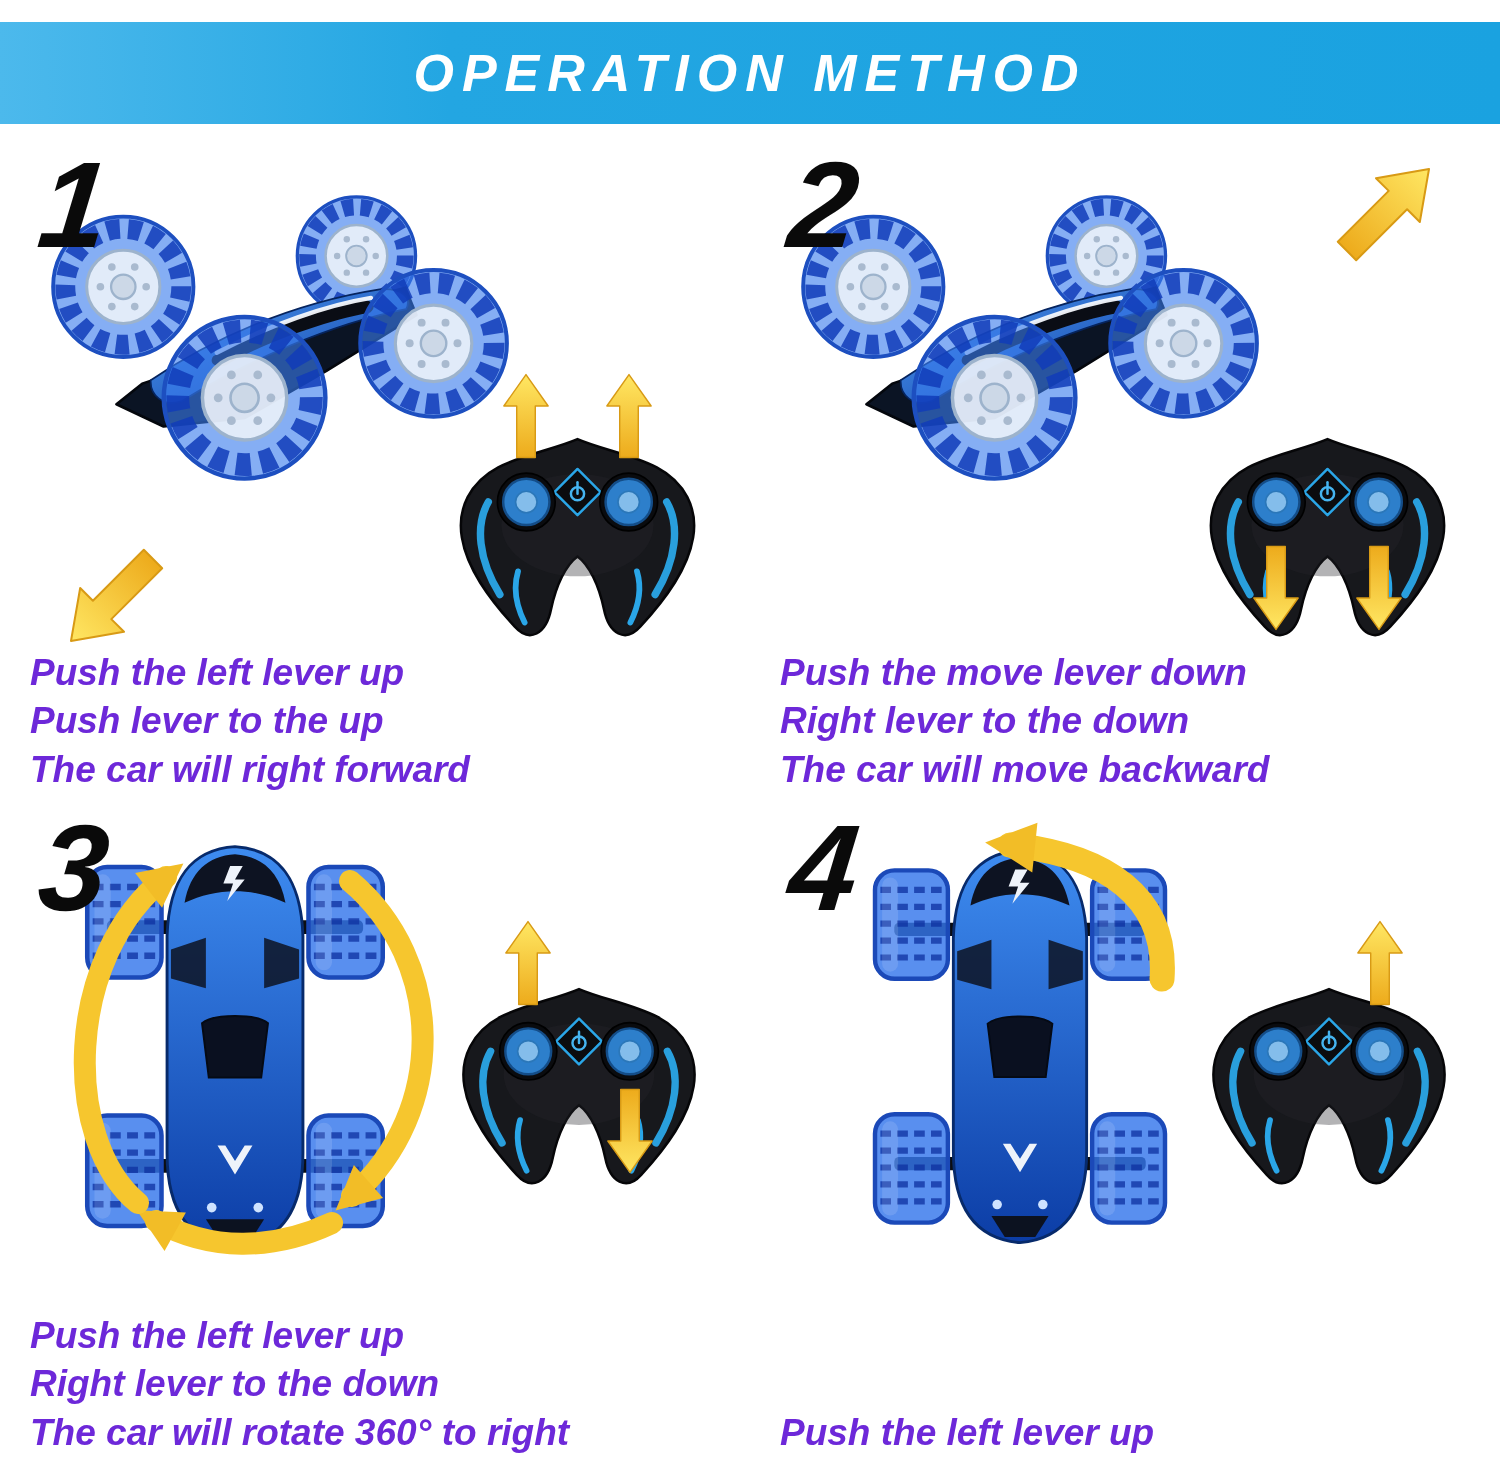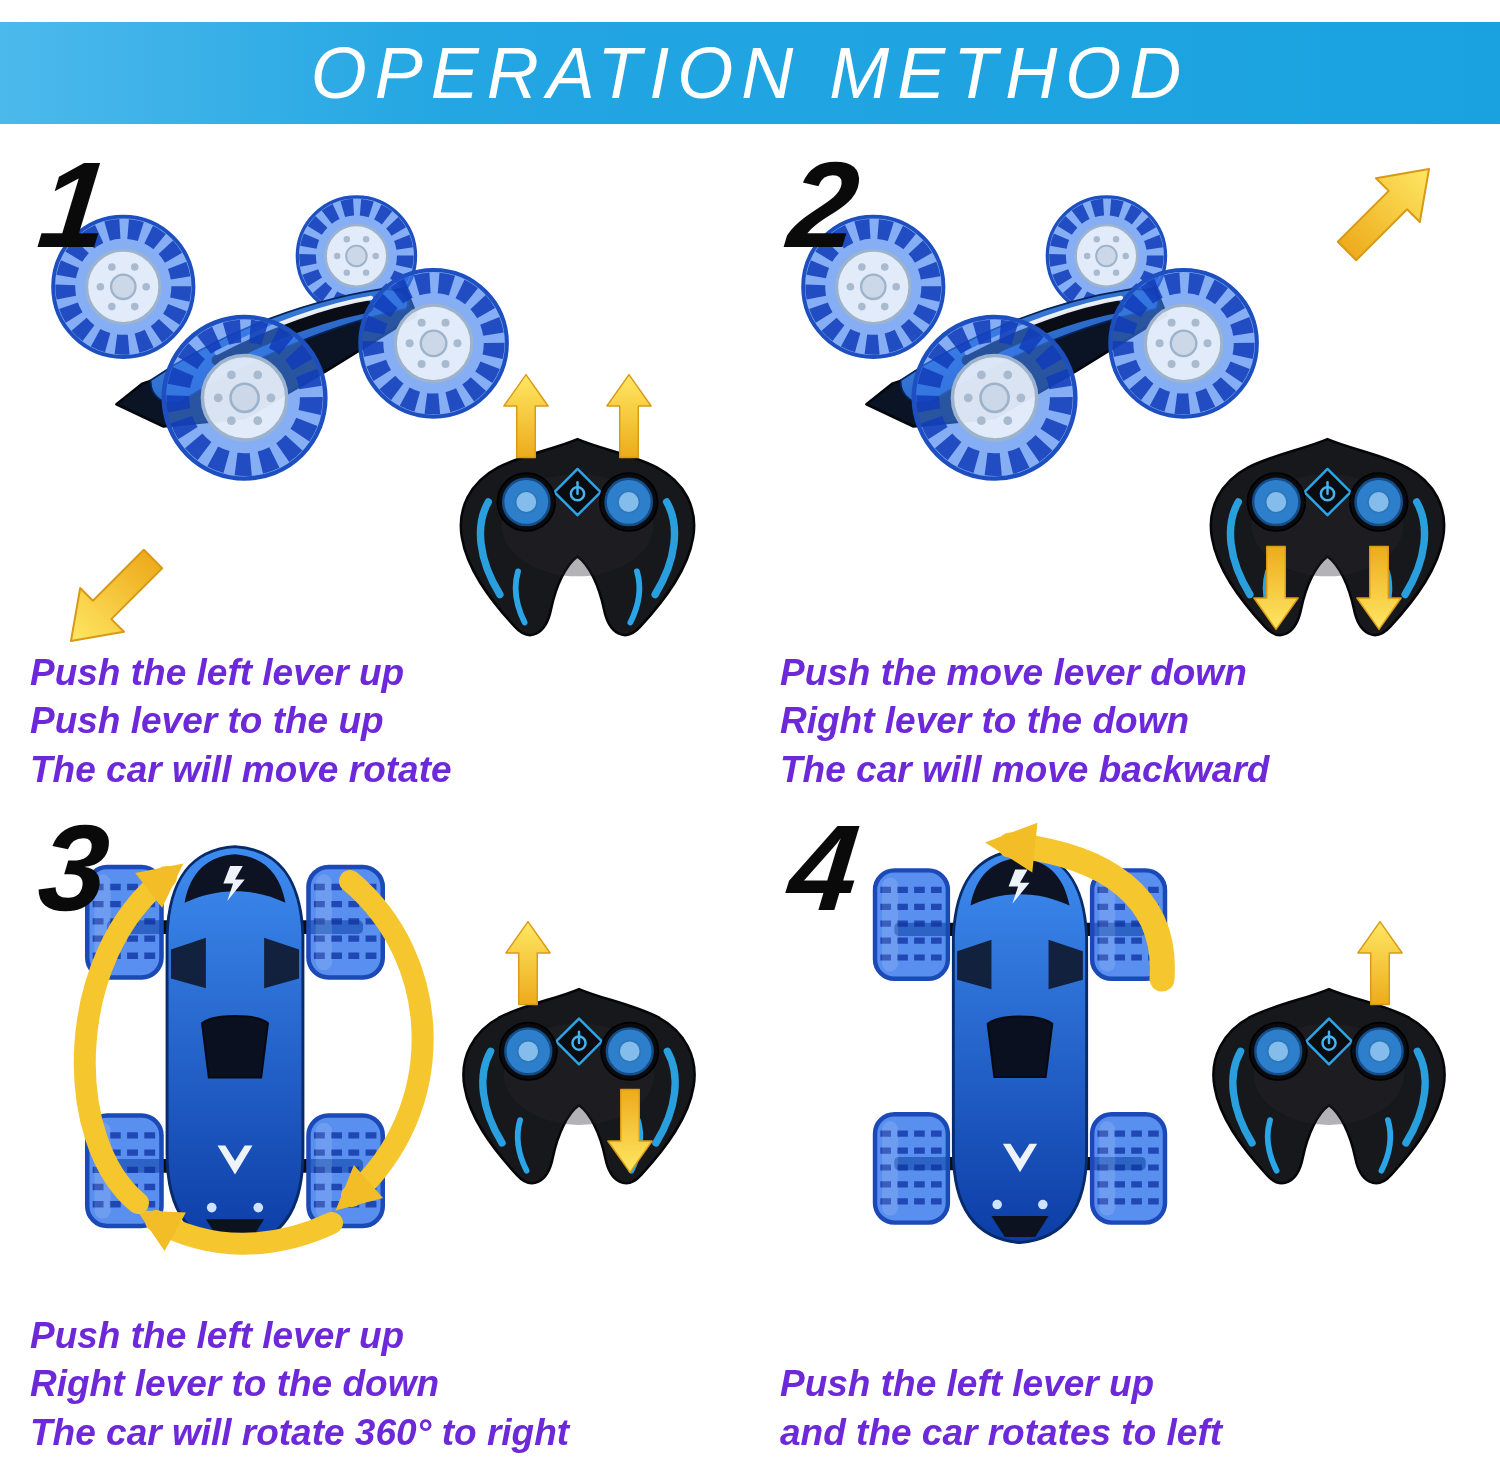--- a/index.html
+++ b/index.html
@@ -1,21 +1,21 @@
 <!DOCTYPE html>
 <html><head>
 <meta charset="utf-8">
 <style>
   html,body{margin:0;padding:0;background:#fff;}
   #page{position:relative;width:1500px;height:1467px;background:#fff;overflow:hidden;
         font-family:"Liberation Sans",sans-serif;}
   .header{position:absolute;top:22px;left:0;width:1500px;height:102px;
           background:linear-gradient(90deg,#4cb9ec,#23a6e2 30%,#1aa2e0);
           display:flex;align-items:center;justify-content:center;}
-  .header-title{color:#fff;font-size:72px;font-weight:400;font-style:italic;
+  .header-title{color:#fff;font-size:52px;font-weight:700;font-style:italic;
                 letter-spacing:8px;white-space:nowrap;}
   .panels{position:absolute;top:140px;left:0;width:1500px;display:grid;
           grid-template-columns:750px 750px;grid-auto-rows:663px;}
   .panel{position:relative;}
   .num{position:absolute;top:4px;left:40px;font-size:122px;font-weight:900;
        font-style:italic;color:#0a0a0a;line-height:1;z-index:2;transform:skewX(-6deg);}
   .art{position:absolute;top:8px;left:20px;width:700px;height:540px;}
   .caption{position:absolute;left:30px;bottom:8px;z-index:2;}
   .cap-line{font-size:37px;font-weight:bold;font-style:italic;color:#6d28d9;
             line-height:1.32;white-space:nowrap;}
@@ -135,21 +135,21 @@
         <g transform="translate(506,268)">
           <use href="#arrowUp" x="-25" y="-43" width="50" height="86"></use>
         </g>
         <g transform="translate(609,268)">
           <use href="#arrowUp" x="-25" y="-43" width="50" height="86"></use>
         </g>
       </svg>
       <div class="caption">
         <div class="cap-line">Push the left lever up</div>
         <div class="cap-line">Push lever to the up</div>
-        <div class="cap-line">The car will move rotate</div>
+        <div class="cap-line">The car will right forward</div>
       </div>
     </div>
 
     <div class="panel">
       <div class="num">2</div>
       <svg class="art" viewBox="0 0 700 540">
         <g transform="translate(618,62) rotate(45)">
           <use href="#arrowUp" x="-35" y="-60" width="70" height="120"></use>
         </g>
         <use href="#car34" x="15" y="40" width="480" height="309"></use>
@@ -199,18 +199,17 @@
         <g>
           <path class="rot4" d="M392,168 C398,86 336,44 240,34" marker-end="url(#mArrow)"></path>
         </g>
         <use href="#controller" x="428" y="165" width="262" height="221"></use>
         <g transform="translate(610,152)">
           <use href="#arrowUp" x="-25" y="-43" width="50" height="86"></use>
         </g>
       </svg>
       <div class="caption">
         <div class="cap-line">Push the left lever up</div>
-        <div class="cap-line">and the car rotates to left</div>
       </div>
     </div>
 
   </div>
 </div>
 
 </body></html>

